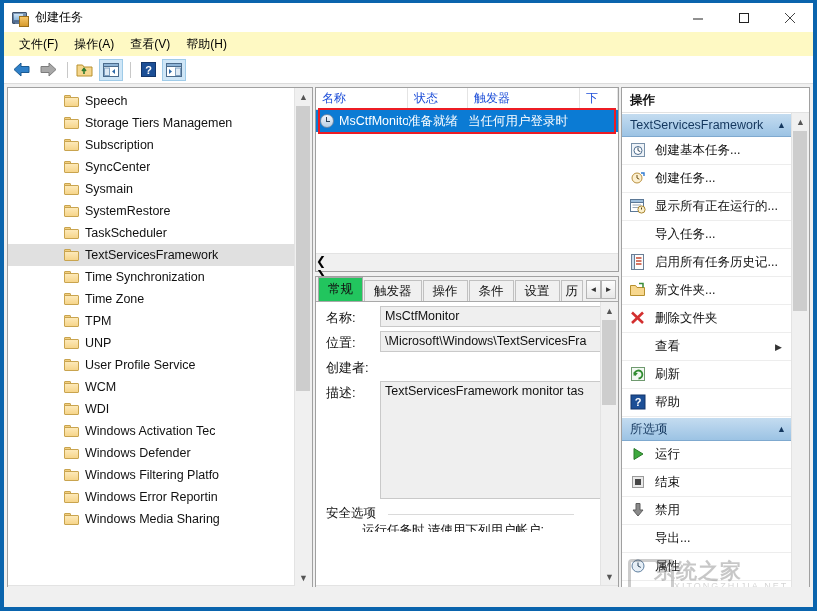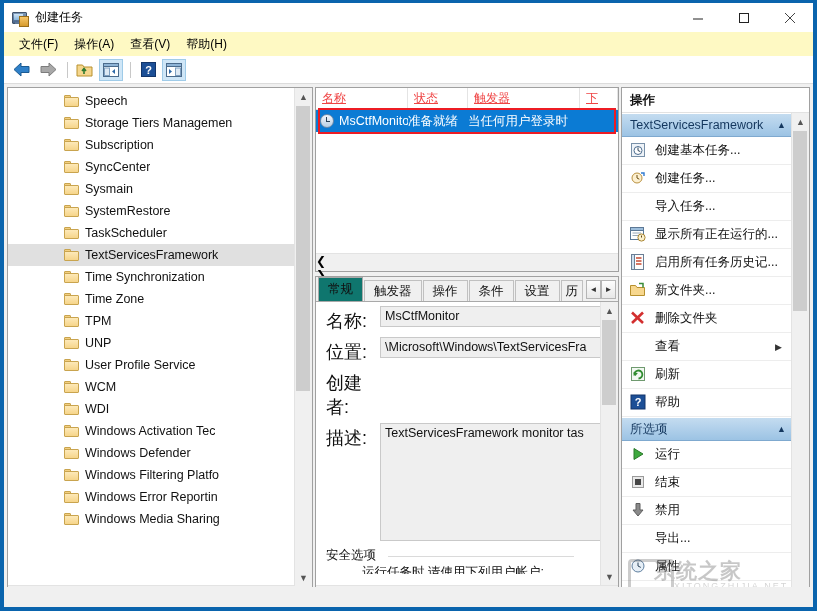--- a/index.html
+++ b/index.html
@@ -104,22 +104,22 @@
   .hscroll .hthumb{position:absolute;top:1px;height:14px;background:#cdcdcd;}
   .corner{position:absolute;right:0;bottom:0;width:17px;height:17px;background:#f0f0f0;}
   
   .list-box{
     height:185px;background:#fff;border:1px solid #a0a0a0;box-sizing:border-box;position:relative;
   }
   .list-head{
     height:21px;display:flex;background:#fff;border-bottom:1px solid #e0e0e0;
   }
   .lh-cell{
-    font-size:12px;color:#ef4444;display:flex;align-items:center;padding-left:6px;
-    border-right:1px solid #e4e4e4;box-sizing:border-box;overflow:hidden;white-space:nowrap;text-decoration:underline;
+    font-size:12px;color:#1d4ed8;display:flex;align-items:center;padding-left:6px;
+    border-right:1px solid #e4e4e4;box-sizing:border-box;overflow:hidden;white-space:nowrap;
   }
   .row-sel{
     position:absolute;left:0;top:22px;right:0;height:22px;background:#0b7bd4;
     display:flex;align-items:center;color:#fff;
   }
   .row-icon{width:15px;height:15px;margin-left:4px;margin-right:4px;flex:0 0 auto;position:relative;}
   .row-icon .clock{
     position:absolute;left:0;top:0;width:14px;height:14px;border-radius:50%;
     background:linear-gradient(#f1f6fb,#b9cfe4);border:1px solid #6d8aa8;box-sizing:border-box;
   }
@@ -134,34 +134,34 @@
   
   .detail-box{
     margin-top:4px;flex:1;background:#fff;border:1px solid #a0a0a0;box-sizing:border-box;
     position:relative;display:flex;flex-direction:column;overflow:hidden;
   }
   .tabstrip{height:25px;display:flex;align-items:flex-end;background:#f0f0f0;border-bottom:1px solid #a9a9a9;padding-left:2px;box-sizing:border-box;}
   .tab{
     height:21px;padding:0 9px;display:flex;align-items:center;font-size:12.5px;
     background:#f0f0f0;border:1px solid #c0c0c0;border-bottom:none;box-sizing:border-box;margin-right:1px;color:#111;
   }
-  .tab.active{background:#0f766e;height:24px;border-color:#a9a9a9;position:relative;z-index:2;}
+  .tab.active{background:#22c55e;height:24px;border-color:#a9a9a9;position:relative;z-index:2;}
   .tab.truncated{overflow:hidden;max-width:24px;padding:0 4px;}
   .tabspin{display:flex;margin-left:2px;align-self:center;}
   .tabspin div{
     width:15px;height:19px;border:1px solid #b5b5b5;background:linear-gradient(#fdfdfd,#e8e8e8);
     display:flex;align-items:center;justify-content:center;font-size:8px;color:#333;box-sizing:border-box;
   }
   .detail-body{flex:1;position:relative;overflow:hidden;background:#fff;}
   .dscroll{position:absolute;right:0;top:0;width:17px;bottom:0;background:#f0f0f0;border-left:1px solid #e3e3e3;}
   .dscroll .vbtn{width:17px;height:17px;display:flex;align-items:center;justify-content:center;color:#555;font-size:9px;}
   .dscroll .vbtn.bot{position:absolute;bottom:0;left:0;}
   .dscroll .vthumb{position:absolute;left:1px;width:14px;background:#cdcdcd;}
   .frow{display:flex;align-items:flex-start;margin:0 0 0 0;padding:4px 0 0 10px;}
-  .flabel{width:54px;font-size:18px;color:#111;flex:0 0 auto;padding-top:3px;}
+  .flabel{width:54px;font-size:13px;color:#111;flex:0 0 auto;padding-top:3px;}
   .fvalue{
     background:#efefef;border:1px solid #c9c9c9;box-sizing:border-box;
     font-size:12.5px;color:#111;padding:2px 4px;white-space:nowrap;overflow:hidden;
   }
   .fvalue.name{width:235px;height:21px;}
   .fvalue.loc{width:235px;height:21px;}
   .fvalue.desc{width:235px;height:118px;white-space:normal;}
   .fblank{height:20px;}
   .seczone{margin:6px 0 0 10px;width:250px;}
   .seczone .sectitle{font-size:12.5px;color:#111;display:inline-block;background:#fff;padding-right:5px;}
@@ -543,35 +543,35 @@
           <div class="act-item">
             <span class="ic"><svg width="16" height="16">
                 <circle cx="7" cy="8" r="5" fill="#fdf0d0" stroke="#b99140"></circle>
                 <line x1="7" y1="8" x2="7" y2="5" stroke="#6b4e12"></line>
                 <line x1="7" y1="8" x2="9.3" y2="9.2" stroke="#6b4e12"></line>
                 <path d="M11 3 l3 0 l0 3" fill="none" stroke="#2f7ad0" stroke-width="1.4"></path>
               </svg></span>
             <span>创建任务...</span>
           </div>
           <div class="act-item">
-            <span class="noic"></span>
-            <span>导入任务...</span>
-          </div>
-          <div class="act-item">
             <span class="ic"><svg width="16" height="16">
                 <rect x="0.5" y="1.5" width="13" height="12" fill="#fff" stroke="#5c7896"></rect>
                 <rect x="0.5" y="1.5" width="13" height="3" fill="#9dbedc" stroke="#5c7896"></rect>
                 <line x1="2.5" y1="7" x2="11" y2="7" stroke="#9aa8b6"></line>
                 <line x1="2.5" y1="9.5" x2="11" y2="9.5" stroke="#9aa8b6"></line>
                 <circle cx="11.5" cy="11.5" r="3.6" fill="#fbf0cd" stroke="#a8842f"></circle>
                 <line x1="11.5" y1="11.5" x2="11.5" y2="9.5" stroke="#5c4510"></line>
               </svg></span>
             <span>显示所有正在运行的...</span>
           </div>
           <div class="act-item">
+            <span class="noic"></span>
+            <span>导入任务...</span>
+          </div>
+          <div class="act-item">
             <span class="ic"><svg width="16" height="16">
                 <rect x="1.5" y="0.5" width="12" height="15" fill="#fdfdfd" stroke="#6a7e95"></rect>
                 <rect x="1.5" y="0.5" width="3" height="15" fill="#cfe0ef" stroke="#6a7e95"></rect>
                 <line x1="6" y1="4" x2="11.5" y2="4" stroke="#c23b22" stroke-width="1.4"></line>
                 <line x1="6" y1="7" x2="11.5" y2="7" stroke="#c23b22" stroke-width="1.4"></line>
                 <line x1="6" y1="10" x2="11.5" y2="10" stroke="#c23b22" stroke-width="1.4"></line>
               </svg></span>
             <span>启用所有任务历史记...</span>
           </div>
           <div class="act-item">

